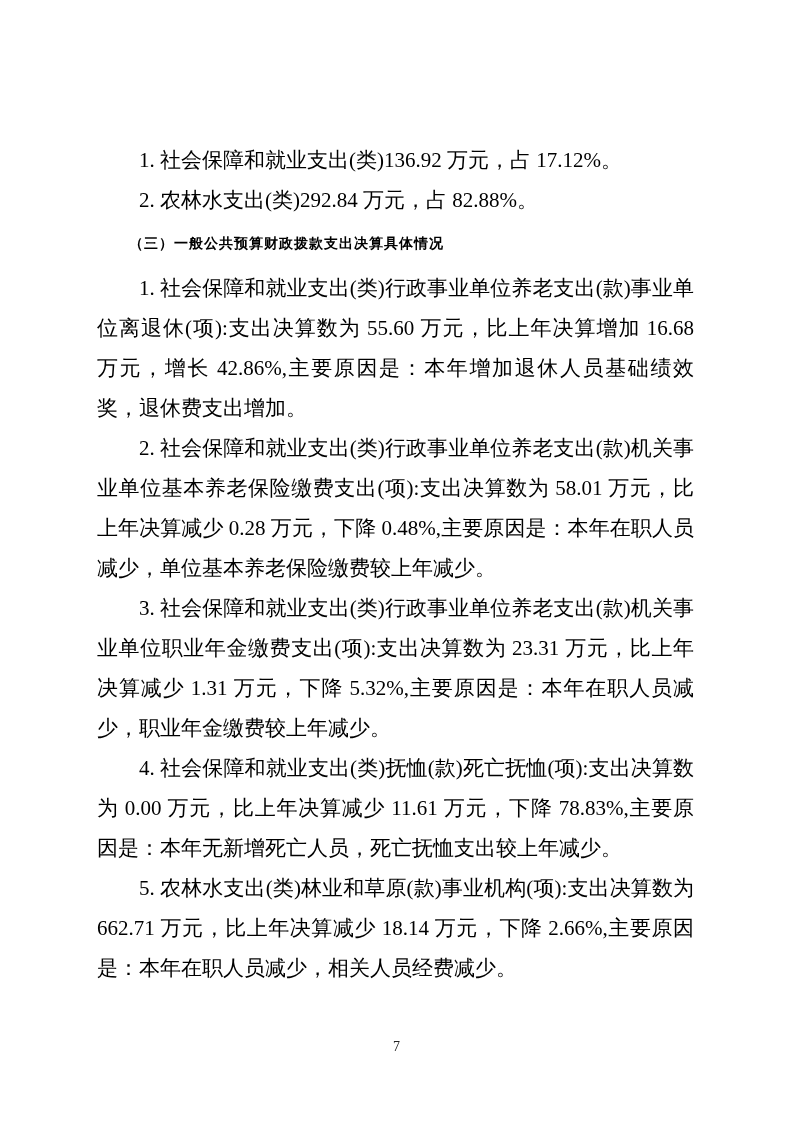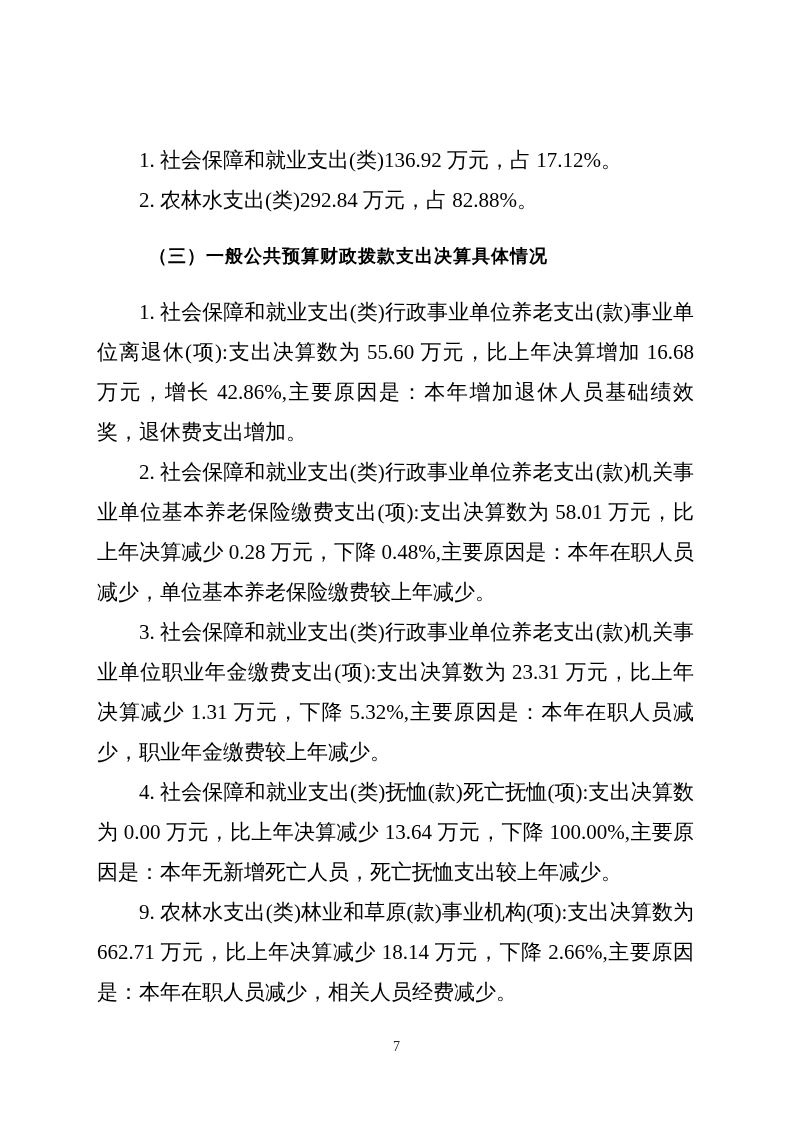--- a/index.html
+++ b/index.html
@@ -26,24 +26,24 @@
     line-height: 40px;
     text-align: justify;
     text-justify: inter-ideograph;
   }
   .content p {
     margin: 0;
     padding: 0;
     text-indent: 2em;
   }
   .section-heading {
-    margin: 16px;
+    margin: 4px;
     padding: 0;
     text-indent: 2em;
-    font-size: 18px;
+    font-size: 14px;
     font-weight: bold;
     line-height: 40px;
     letter-spacing: 1px;
   }
   .page-number {
     position: absolute;
     left: 0;
     top: 1037px;
     width: 100%;
     text-align: center;
@@ -56,17 +56,17 @@
 <body>
 
 <div class="page">
   <div class="content">
     <p>1. 社会保障和就业支出(类)136.92 万元，占 17.12%。</p>
     <p>2. 农林水支出(类)292.84 万元，占 82.88%。</p>
     <h3 class="section-heading">（三）一般公共预算财政拨款支出决算具体情况</h3>
     <p>1. 社会保障和就业支出(类)行政事业单位养老支出(款)事业单位离退休(项):支出决算数为 55.60 万元，比上年决算增加 16.68 万元，增长 42.86%,主要原因是：本年增加退休人员基础绩效奖，退休费支出增加。</p>
     <p>2. 社会保障和就业支出(类)行政事业单位养老支出(款)机关事业单位基本养老保险缴费支出(项):支出决算数为 58.01 万元，比上年决算减少 0.28 万元，下降 0.48%,主要原因是：本年在职人员减少，单位基本养老保险缴费较上年减少。</p>
     <p>3. 社会保障和就业支出(类)行政事业单位养老支出(款)机关事业单位职业年金缴费支出(项):支出决算数为 23.31 万元，比上年决算减少 1.31 万元，下降 5.32%,主要原因是：本年在职人员减少，职业年金缴费较上年减少。</p>
-    <p>4. 社会保障和就业支出(类)抚恤(款)死亡抚恤(项):支出决算数为 0.00 万元，比上年决算减少 13.64 万元，下降 100.00%,主要原因是：本年无新增死亡人员，死亡抚恤支出较上年减少。</p>
-    <p>9. 农林水支出(类)林业和草原(款)事业机构(项):支出决算数为 662.71 万元，比上年决算减少 18.14 万元，下降 2.66%,主要原因是：本年在职人员减少，相关人员经费减少。</p>
+    <p>4. 社会保障和就业支出(类)抚恤(款)死亡抚恤(项):支出决算数为 0.00 万元，比上年决算减少 11.61 万元，下降 78.83%,主要原因是：本年无新增死亡人员，死亡抚恤支出较上年减少。</p>
+    <p>5. 农林水支出(类)林业和草原(款)事业机构(项):支出决算数为 662.71 万元，比上年决算减少 18.14 万元，下降 2.66%,主要原因是：本年在职人员减少，相关人员经费减少。</p>
   </div>
   <div class="page-number">7</div>
 </div>
 
 </body></html>

